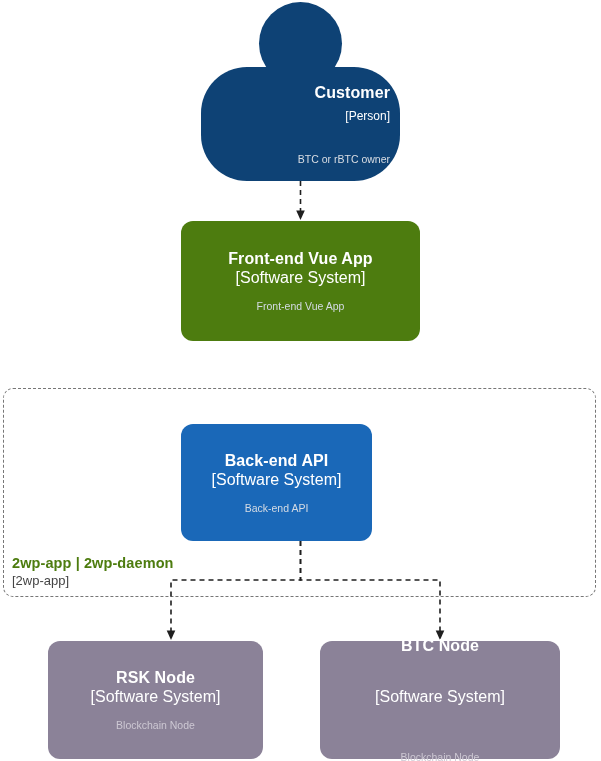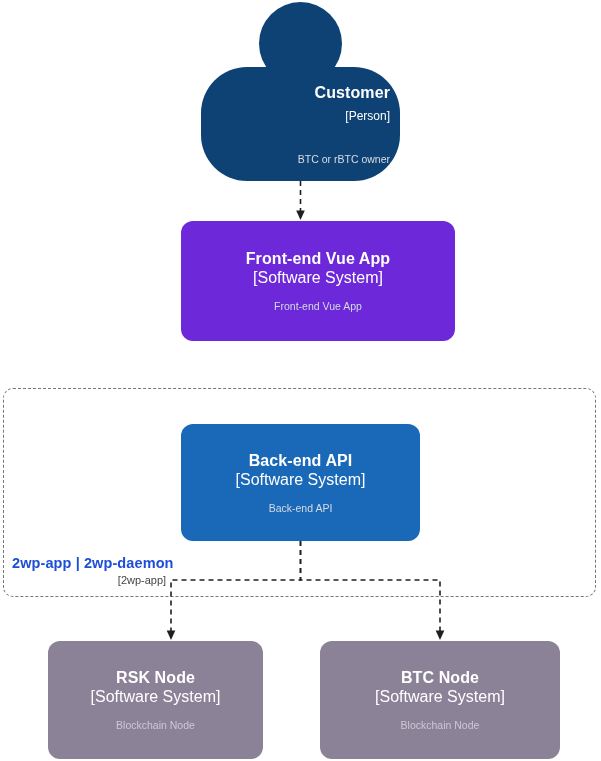--- a/index.html
+++ b/index.html
@@ -93,31 +93,30 @@
     background: transparent;
   }
   .boundary-label {
     position: absolute;
     text-align: left;
     line-height: 1.15;
   }
   .boundary-label .b-name {
     font-size: 14.5px;
     font-weight: bold;
-    color: #1d4ed8;
+    color: #4d7c0f;
     display: block;
     letter-spacing: 0.1px;
   }
   .boundary-label .b-type {
-    font-size: 11px;
+    font-size: 13px;
     font-weight: normal;
     color: #444444;
     display: block;
     margin-top: 2px;
-    text-align: center;
   }
 
   
   #edges {
     position: absolute;
     left: 0;
     top: 0;
     width: 601px;
     height: 761px;
     pointer-events: none;
@@ -162,37 +161,37 @@
     </g>
   </svg>
 
   <div class="person-head" style="left:259px; top:2px; width:83px; height:83px; background:#0E4275;"></div>
   <div class="person-body node" style="left:201px; top:67px; width:199px; height:114px; background:#0E4275; border-radius:46px;">
     <div class="n-title">Customer</div>
     <div class="n-type">[Person]</div>
     <div class="n-desc" style="color:#d9dde3;">BTC or rBTC owner</div>
   </div>
 
-  <div class="node" style="left:181px; top:221px; width:274px; height:120px; background:#6d28d9;text-align:right;">
+  <div class="node" style="left:181px; top:221px; width:239px; height:120px; background:#4d7c0f;text-align:right;">
     <div class="n-title">Front-end Vue App</div>
     <div class="n-type">[Software System]</div>
     <div class="n-desc" style="color:#d4dbe4;">Front-end Vue App</div>
   </div>
 
-  <div class="node" style="left:181px; top:424px; width:239px; height:117px; background:#1A68B8;">
+  <div class="node" style="left:181px; top:424px; width:191px; height:117px; background:#1A68B8;">
     <div class="n-title">Back-end API</div>
     <div class="n-type">[Software System]</div>
     <div class="n-desc" style="color:#d4dbe4;">Back-end API</div>
   </div>
 
   <div class="node" style="left:48px; top:641px; width:215px; height:118px; background:#8B8298;">
     <div class="n-title">RSK Node</div>
     <div class="n-type">[Software System]</div>
     <div class="n-desc" style="color:#cdc8d3;">Blockchain Node</div>
   </div>
 
-  <div class="node" style="left:320px; top:641px; width:240px; height:118px; background:#8B8298;">
+  <div class="node" style="left:320px; top:641px; width:240px; height:118px; background:#8B8298;gap:32px;">
     <div class="n-title">BTC Node</div>
     <div class="n-type">[Software System]</div>
     <div class="n-desc" style="color:#cdc8d3;">Blockchain Node</div>
   </div>
 
 </div>
 
 </body></html>

